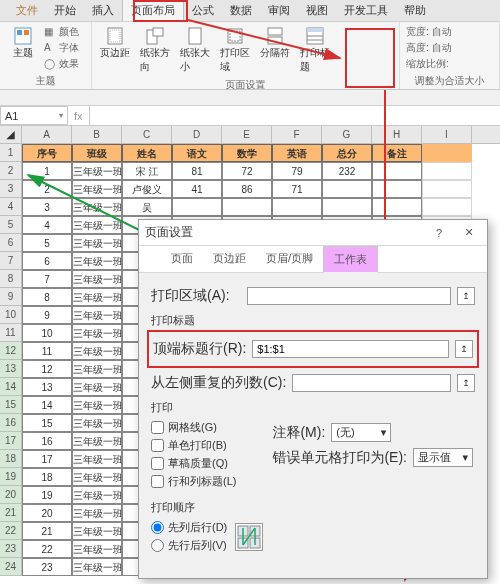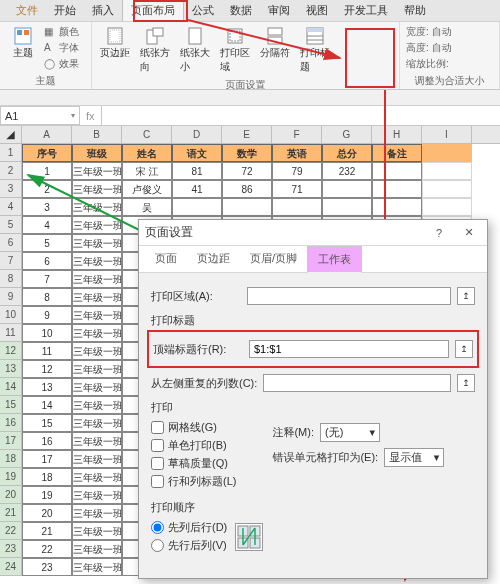--- a/index.html
+++ b/index.html
@@ -22,21 +22,21 @@
   .ribbon-btn .ico { width: 20px; height: 20px; display: flex; align-items: center; justify-content: center; }
   .ribbon-smallrow { display:flex; align-items:center; font-size:10px; color:#666; gap:3px; padding:1px 2px; }
   .ribbon-smallrow .mini-ico { width:12px; height:12px; }
 
   .print-titles-highlight { position: absolute; top: 28px; left: 345px; width: 50px; height: 60px; border: 2px solid #d62e2e; z-index: 5; pointer-events: none; }
 
   .footer-strip { background:#f0f0f0; height:16px; display:flex; align-items:center; justify-content:flex-end; padding-right:8px; font-size:10px; color:#555; border-bottom:1px solid #d0d0d0;}
 
   
   .namebar { display: flex; height: 20px; border-bottom: 1px solid #c8c8c8; background:#fff; }
-  .namebox { width: 80px; border: 1px solid #c8c8c8; padding: 2px 4px; font-size: 11px; display:flex; align-items:center; justify-content:space-between; }
+  .namebox { width: 68px; border: 1px solid #c8c8c8; padding: 2px 4px; font-size: 11px; display:flex; align-items:center; justify-content:space-between; }
   .namebox .dd { font-size: 8px; color:#888; }
   .fx-btns { display:flex; align-items:center; gap:4px; padding:0 6px; color:#999; font-size:11px; }
   .formula-bar { flex:1; border-left:1px solid #c8c8c8; }
 
   
   .sheet { position: relative; }
   .col-headers { display:flex; height:18px; background:#e8e8e8; border-bottom:1px solid #bfbfbf; }
   .rowhdr-spacer { width:22px; border-right:1px solid #bfbfbf; background:#e8e8e8; display:flex; align-items:center; justify-content:center; }
   .colh { width:50px; border-right:1px solid #bfbfbf; text-align:center; font-size:10px; color:#555; line-height:18px; }
   .rows { }
@@ -45,26 +45,26 @@
   .cell { width:50px; border-right:1px solid #c8c8c8; border-bottom:1px solid #c8c8c8; font-size:10px; text-align:center; line-height:18px; overflow:hidden; white-space:nowrap; }
   .row.header-row .cell { background:#fdba74; font-weight:bold; border:1px solid #666; }
   .row.data-row .cell { border:1px solid #888; }
   .rowh.sel { background:#d6e9d6; }
 
   
   .dialog { position:absolute; top:219px; left:138px; width:350px; height:360px; background:#f0f0f0; border:1px solid #9a9a9a; box-shadow: 3px 3px 10px rgba(0,0,0,0.3); z-index:20; }
   .dlg-title { display:flex; justify-content:space-between; align-items:center; padding:4px 6px; background:#fff; font-size:12px; border-bottom:1px solid #d8d8d8; }
   .dlg-title .ctrls { display:flex; gap:6px; }
   .dlg-title .ctrl { width:24px; height:16px; display:flex; align-items:center; justify-content:center; cursor:pointer; font-size:11px; color:#555; }
-  .dlg-tabs { display:flex; background:#fff; border-bottom:1px solid #d8d8d8; padding-left:6px; }
+  .dlg-tabs { display:flex; background:#fff; border-bottom:1px solid #d8d8d8; padding-left:22px; }
   .dlg-tab { padding:5px 10px; font-size:11px; cursor:pointer; color:#555; }
   .dlg-tab.active { border:1px solid #c8c8c8; border-bottom:1px solid #f0f0f0; background:#f0abfc; margin-bottom:-1px;text-align:center; }
   .dlg-body { padding:8px 12px; }
   .fld { display:flex; align-items:center; margin:6px 0; gap:6px; }
-  .fld label { font-size:11px; min-width:90px; }
+  .fld label { font-size:14px; min-width:90px; }
   .fld input[type=text] { flex:1; border:1px solid #9a9a9a; padding:2px 4px; font-size:11px; background:#fff; }
   .ref-btn { width:18px; height:18px; border:1px solid #9a9a9a; background:#fff; display:flex; align-items:center; justify-content:center; cursor:pointer; font-size:9px; }
   .section-label { font-size:11px; margin:8px 0 2px 0; }
   .row-highlight { border:2px solid #d62e2e; padding:2px 4px; margin:2px -4px; }
   .chk { display:flex; align-items:center; gap:4px; font-size:11px; margin:3px 0; }
   .chk input { margin:0; }
   .two-col { display:flex; gap:36px; }
   .radio { display:flex; align-items:center; gap:4px; font-size:11px; margin:3px 0; }
   .order-icons { display:flex; gap:4px; margin-left:8px; }
   .order-ico { width:28px; height:28px; border:1px solid #9a9a9a; background:#fff; display:flex; align-items:center; justify-content:center; }

